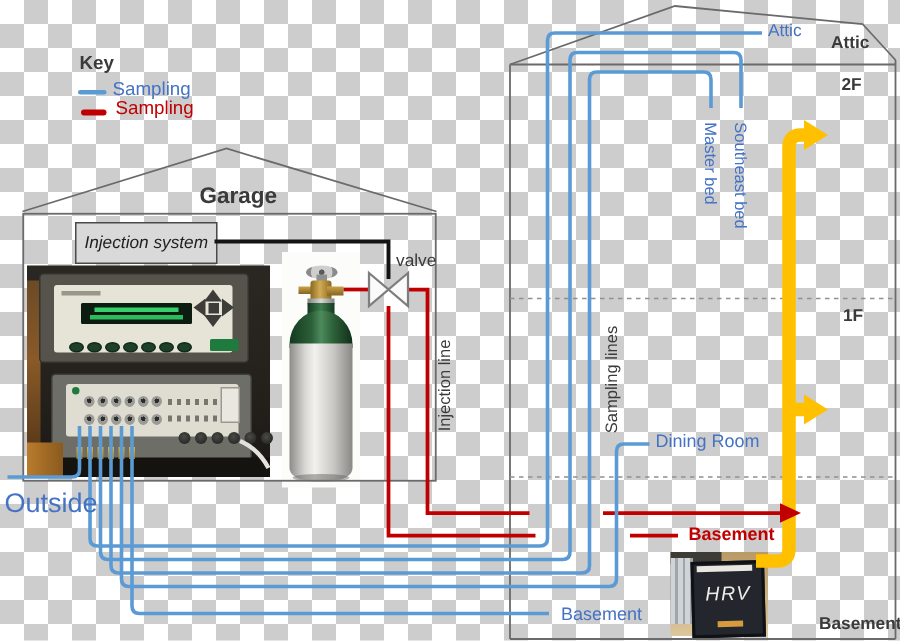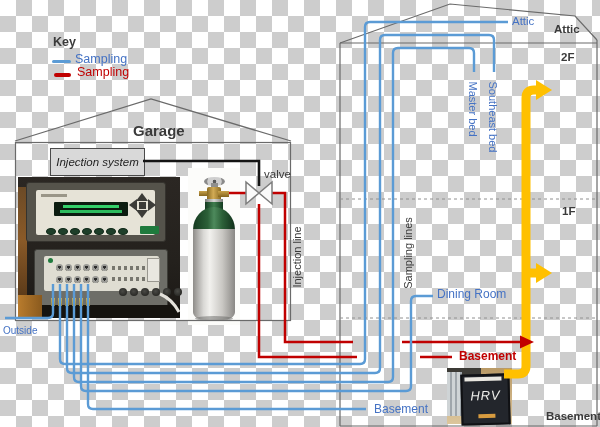--- a/index.html
+++ b/index.html
@@ -230,21 +230,21 @@
   <div class="label txt dark" style="left:53px;top:36px;font-size:12.5px;font-weight:600;">Key</div>
   <div class="abs txt" style="left:52px;top:60px;width:19px;height:3px;border-radius:2px;background:var(--sampling-blue);"></div>
   <div class="label txt" style="left:75px;top:53px;font-size:12.5px;color:var(--label-blue);">Sampling</div>
   <div class="abs txt" style="left:54px;top:73px;width:17px;height:3.5px;border-radius:2px;background:var(--injection-red);"></div>
   <div class="label txt red" style="left:77px;top:66px;font-size:12.5px;">Sampling</div>
 
   <div class="label txt dark" style="left:133px;top:123px;font-size:15px;font-weight:600;">Garage</div>
   <div class="label txt dark" style="left:264px;top:168px;font-size:11.5px;text-align:center;">valve</div>
   <div class="vlabel-up txt dark" style="left:297px;top:257px;font-size:11px;">Injection line</div>
   <div class="vlabel-up txt dark" style="left:408px;top:253px;font-size:11px;">Sampling lines</div>
-  <div class="label txt blue" style="left:3px;top:326px;font-size:10px;">Outside</div>
+  <div class="label txt blue" style="left:3px;top:326px;font-size:18px;">Outside</div>
 
   <div class="label txt blue" style="left:512px;top:15px;font-size:11.5px;">Attic</div>
   <div class="label txt dark" style="left:554px;top:23px;font-size:11.5px;font-weight:600;">Attic</div>
   <div class="label txt dark" style="left:561px;top:51px;font-size:11.5px;font-weight:600;">2F</div>
   <div class="label txt dark" style="left:562px;top:205px;font-size:11.5px;font-weight:600;">1F</div>
   <div class="label txt dark" style="left:546px;top:410px;font-size:11.5px;font-weight:600;">Basement</div>
 
   <div class="vlabel txt blue" style="left:473px;top:109px;font-size:11px;">Master bed</div>
   <div class="vlabel txt blue" style="left:493px;top:117px;font-size:11px;">Southeast bed</div>
   <div class="label txt blue" style="left:437px;top:288px;font-size:12px;">Dining Room</div>

